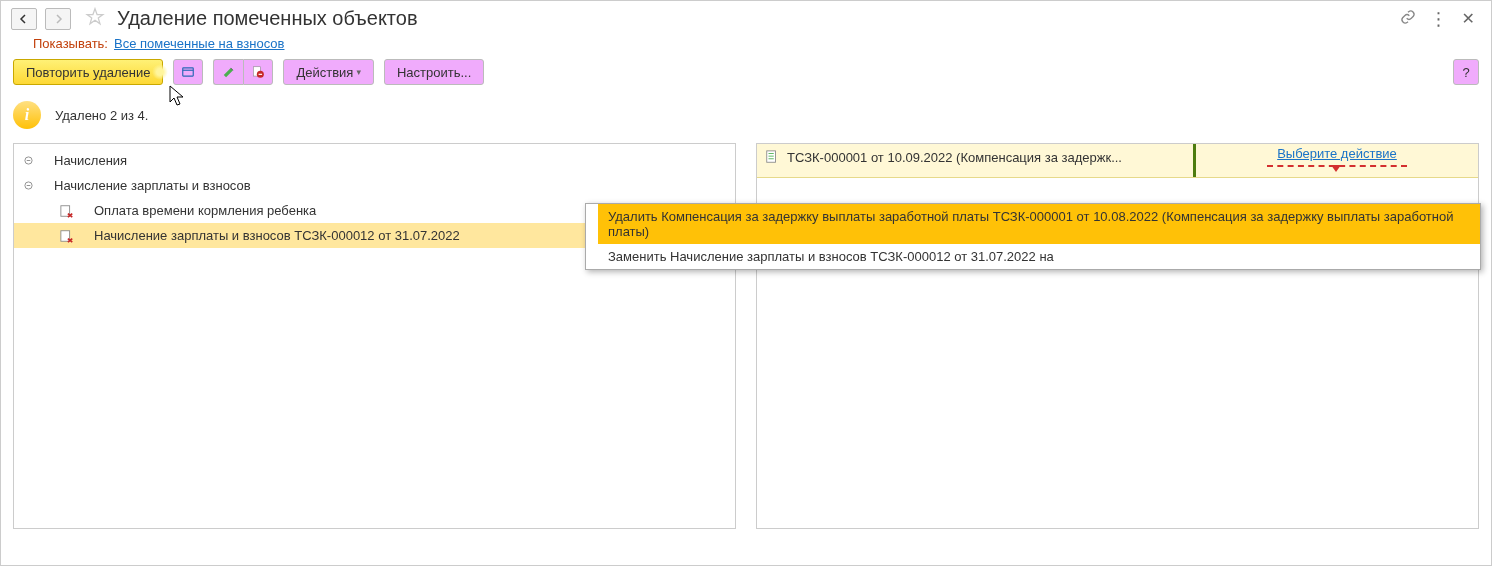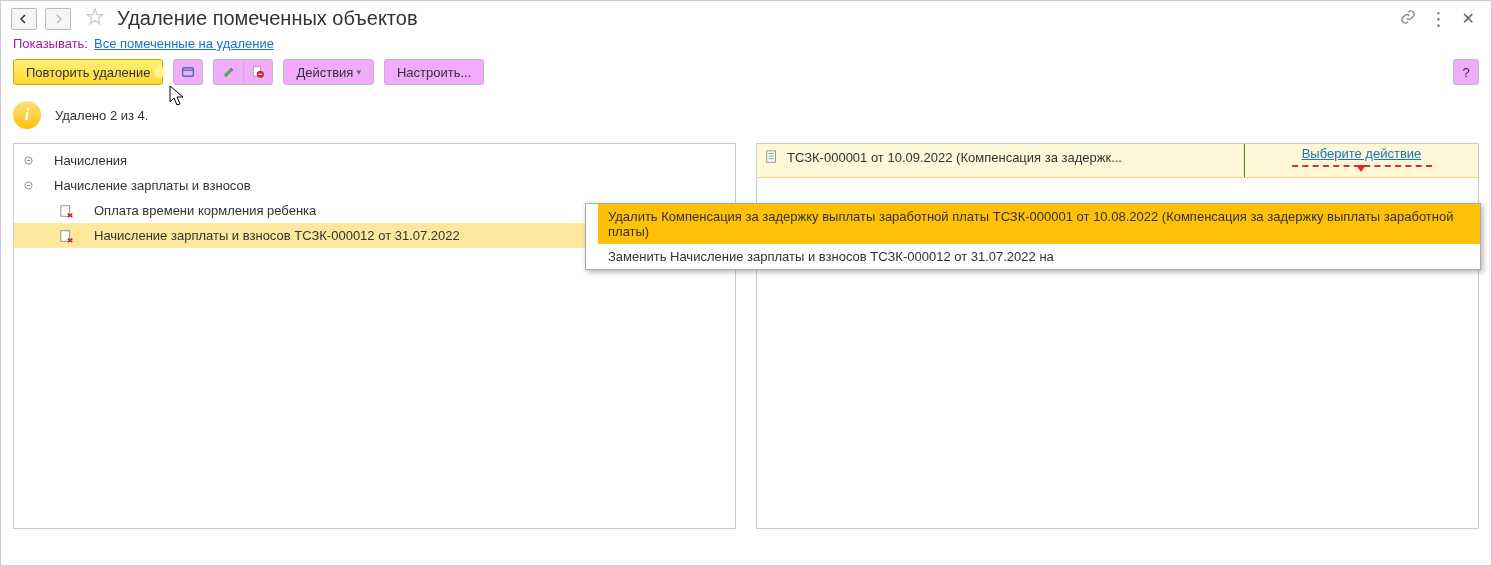--- a/index.html
+++ b/index.html
@@ -55,21 +55,21 @@
 .link-icon svg { width:16px; height:16px; }
 .dots-icon { font-size: 18px; line-height: 1; }
 .close-icon { font-size: 16px; }
 .filter-row {
   padding: 0 12px 8px;
   display: flex;
   align-items: center;
   gap: 6px;
   font-size: 13px;
 }
-.filter-row .lbl { color: #a21caf; }
+.filter-row .lbl { color: #c2410c; margin-left: 20px; }
 .filter-row a { color: #1a73c7; text-decoration: underline; }
 .toolbar {
   padding: 0 12px 10px;
   display: flex;
   align-items: center;
   gap: 10px;
 }
 .btn {
   border: 1px solid #bbb;
   background: #f0abfc;
@@ -175,22 +175,22 @@
 }
 .right-header-left {
   flex: 1;
   display: flex;
   align-items: flex-start;
   padding: 6px 8px;
   gap: 8px;
 }
 .right-header-text { line-height: 1.3; }
 .right-header-action {
-  width: 234px;
-  border-left: 1px solid #4d7c0f;
+  width: 285px;
+  border-left: 3px solid #4d7c0f;
   padding: 2px 8px;
   display: flex;
   flex-direction: column;
   align-items: center;
   justify-content: center;
   position: relative;
 }
 .right-header-action a {
   color: #1a73c7;
   text-decoration: underline;
@@ -276,21 +276,21 @@
             <path d="M14 10a5 5 0 00-7 0l-3 3a5 5 0 007 7l1-1"></path>
           </svg>
       </span>
       <span class="dots-icon">⋮</span>
       <span class="close-icon">✕</span>
     </div>
   </div>
 
   <div class="filter-row">
     <span class="lbl">Показывать:</span>
-    <a href="#">Все помеченные на удаление</a>
+    <a href="#">Все помеченные на взносов</a>
   </div>
 
   <div class="toolbar">
     <div class="btn btn-yellow">Повторить удаление</div>
     <div class="btn btn-icon refresh-btn-overlay" style="position:static;">
       <svg width="14" height="14" viewBox="0 0 24 24" fill="none" stroke="#2968b5" stroke-width="2">
           <rect x="3" y="5" width="18" height="14" rx="1"></rect>
           <path d="M3 9h18"></path>
         </svg>
     </div>

